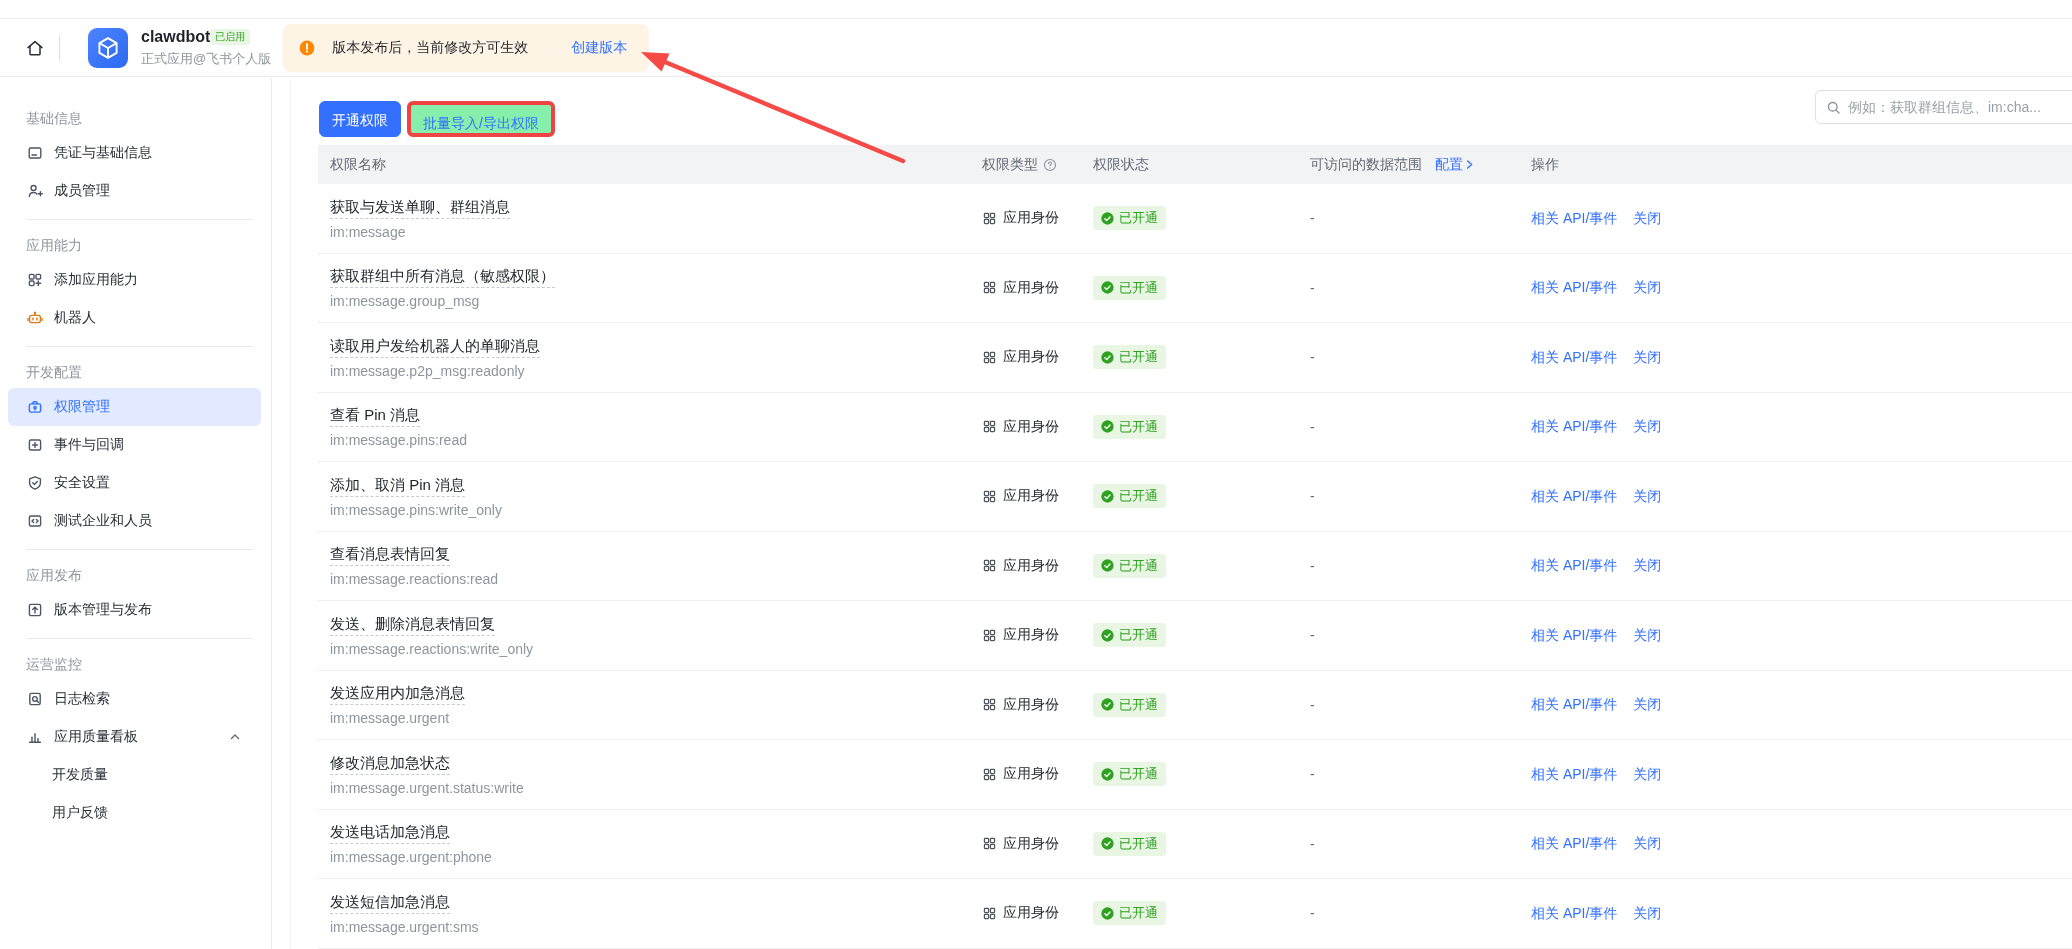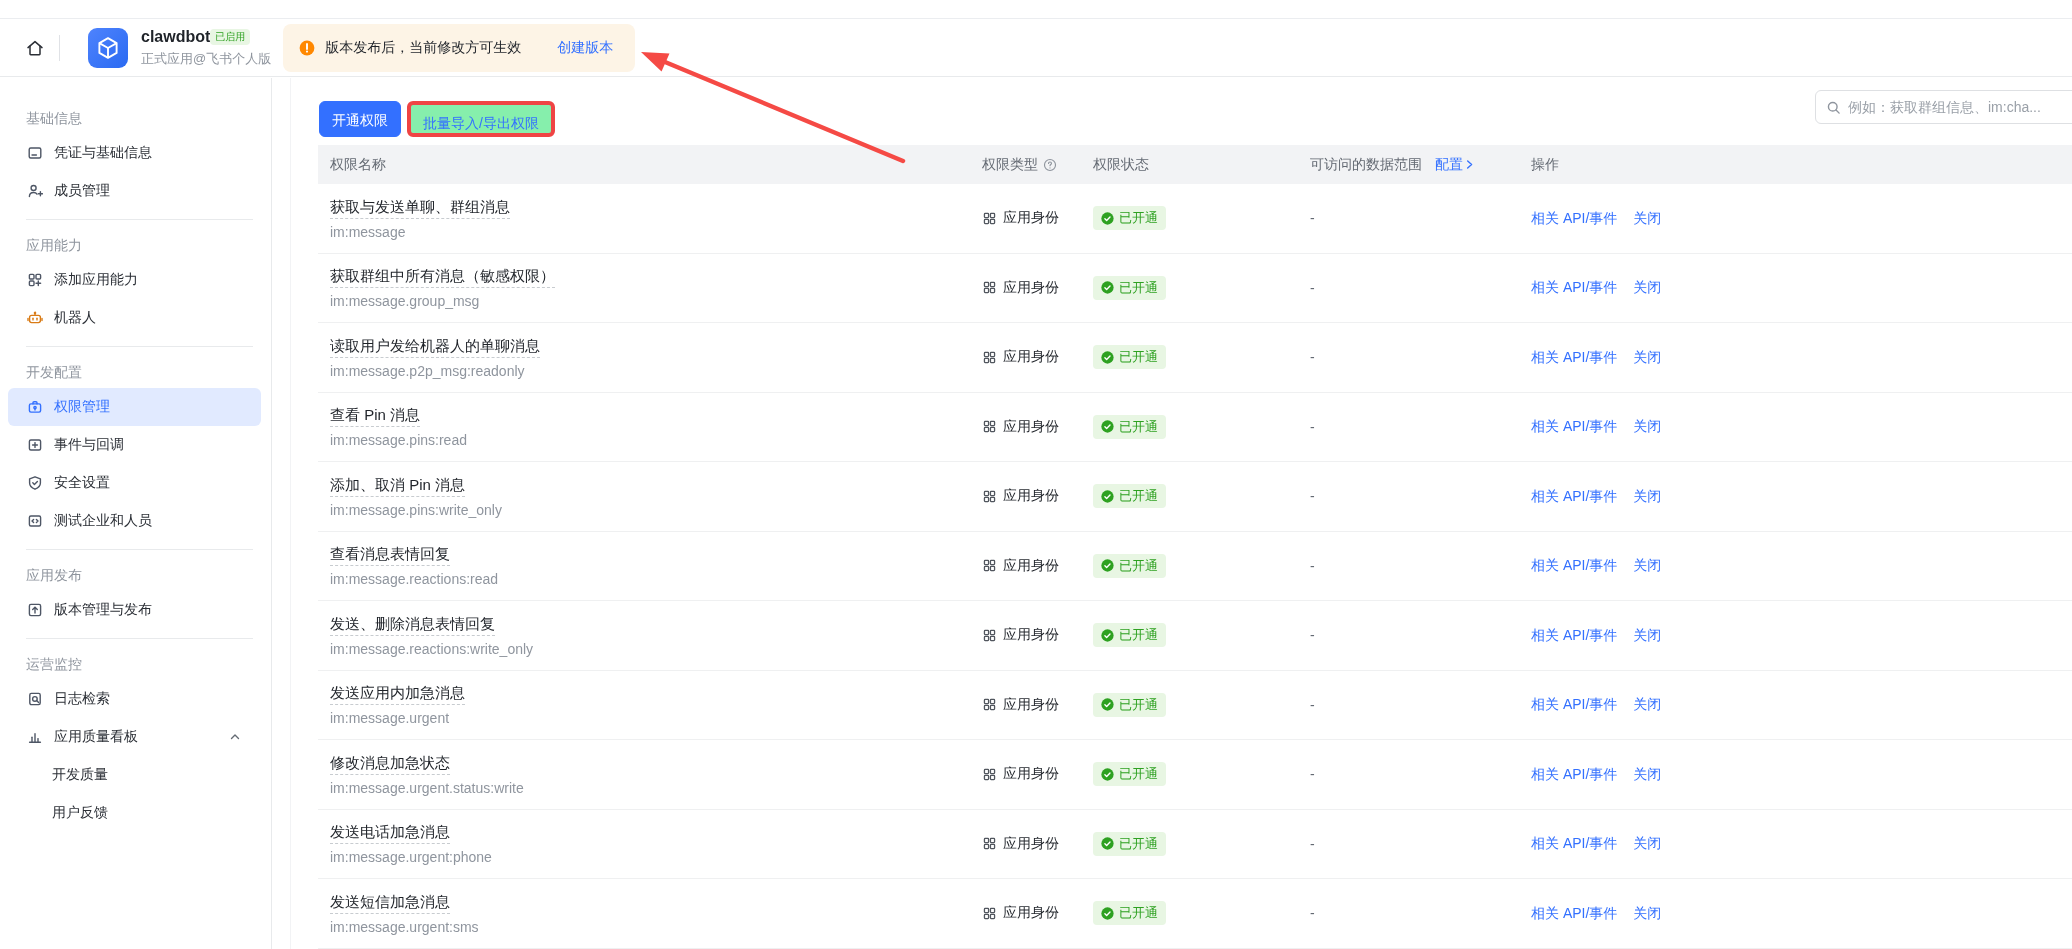--- a/index.html
+++ b/index.html
@@ -14,21 +14,21 @@
   .home-btn { width:22px; height:22px; color:#2b2f36; display:flex; align-items:center; justify-content:center; cursor:pointer; }
   .tb-divider { width:1px; height:26px; background:#e0e2e6; margin-left:13px; }
   .app-logo { width:40px; height:40px; border-radius:9px; margin-left:28px; flex:none;
     background:linear-gradient(135deg,#4e83fd,#2a6af2); display:flex; align-items:center; justify-content:center; }
   .app-meta { margin-left:13px; }
   .app-name-row { display:flex; align-items:center; }
   .app-name { font-size:16px; font-weight:bold; color:#1f2329; }
   .badge-enabled { font-size:10px; color:#2ea121; background:#e8f6e3; border-radius:4px; padding:2px 5px; line-height:12px; }
   .app-subtitle { font-size:13px; color:#8f959e; margin-top:4px; }
   .banner { margin-left:12px; height:48px; background:#fdf4e6; border-radius:8px;
-    display:flex; align-items:center; padding:0 22px 0 16px; gap:10px; }
+    display:flex; align-items:center; padding:0 22px 0 16px; gap:17px; }
   .banner-text { font-size:14px; color:#1f2329; }
   .banner-link { font-size:14px; color:#3370ff; margin-left:26px; text-decoration:none; cursor:pointer; }
 
   
   .sidebar { position:absolute; top:78px; left:0; bottom:0; width:272px; background:#fff;
     border-right:1px solid #e8eaec; padding-top:30px; overflow:hidden; }
   .side-section-label { font-size:14px; color:#8f959e; margin:0 0 6px 26px; height:20px; line-height:20px; }
   .side-item { height:38px; margin:0 10px 0 8px; border-radius:6px; display:flex; align-items:center;
     gap:11px; padding-left:19px; font-size:14px; color:#2b2f36; cursor:pointer; position:relative; }
   .side-item .s-icon { width:16px; height:16px; flex:none; color:#4e5665; display:flex; align-items:center; }

